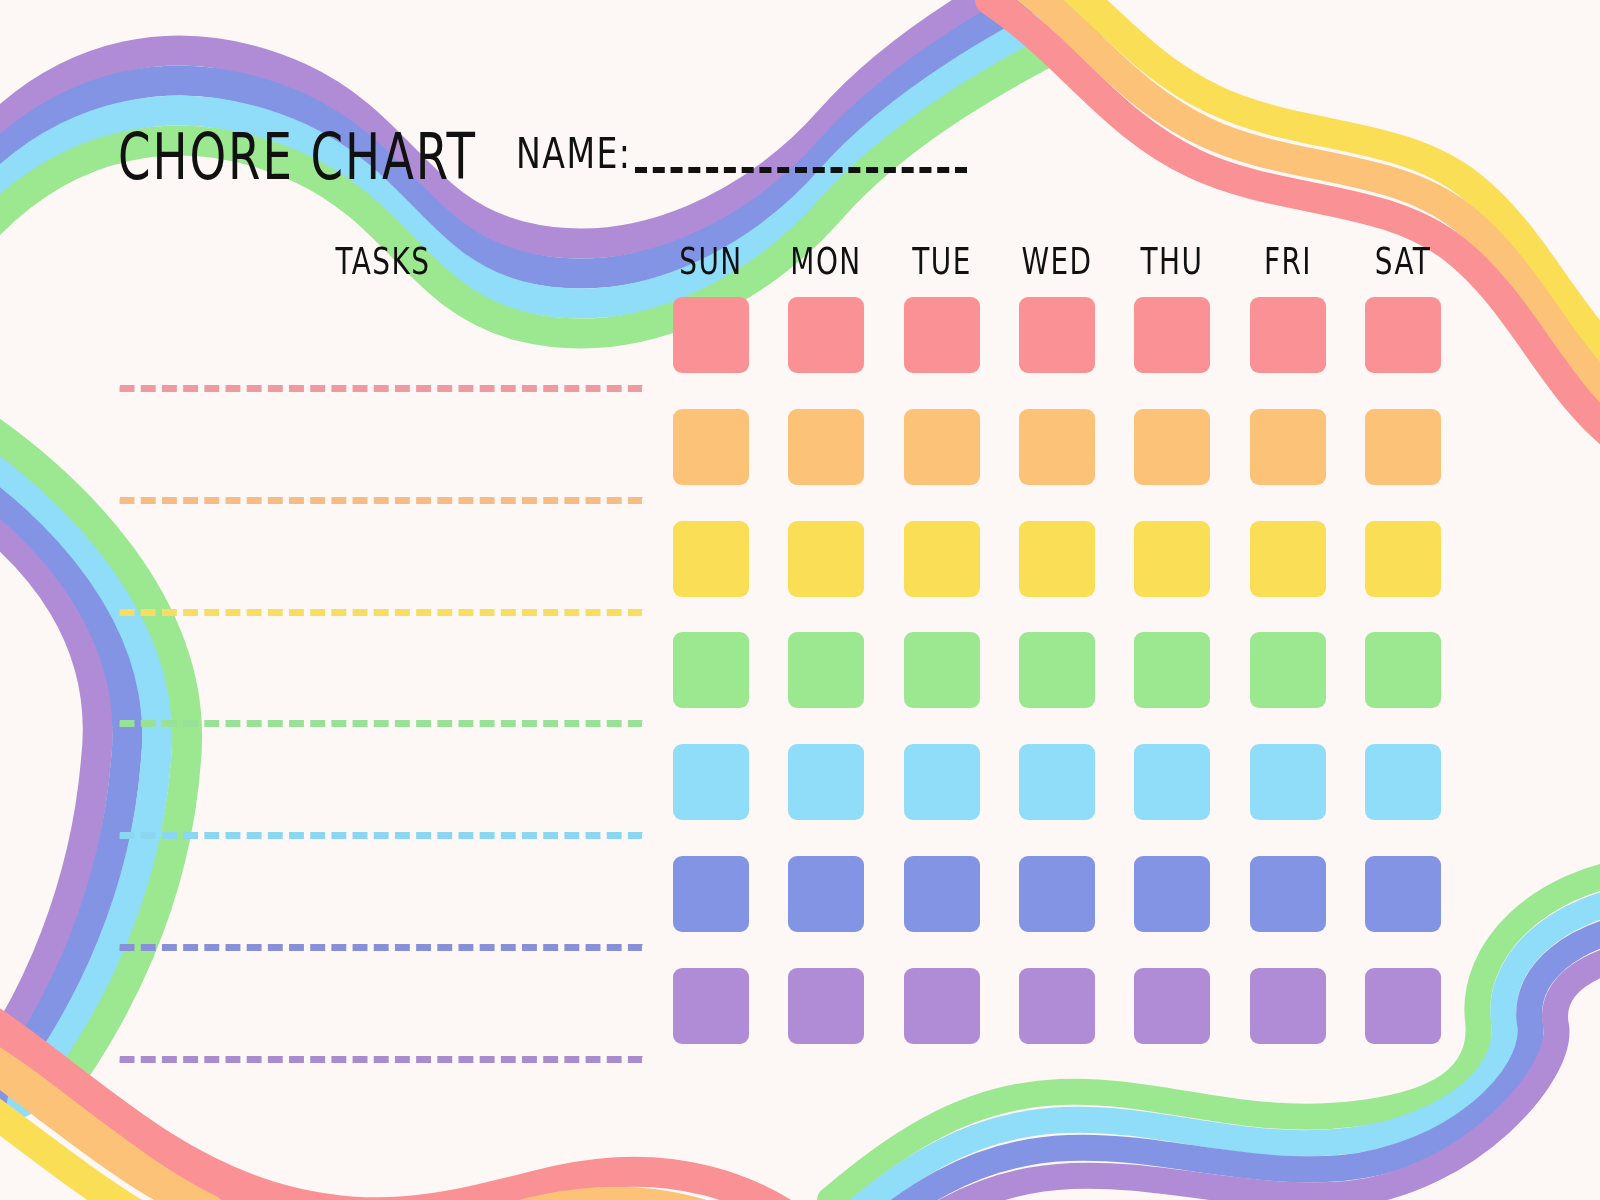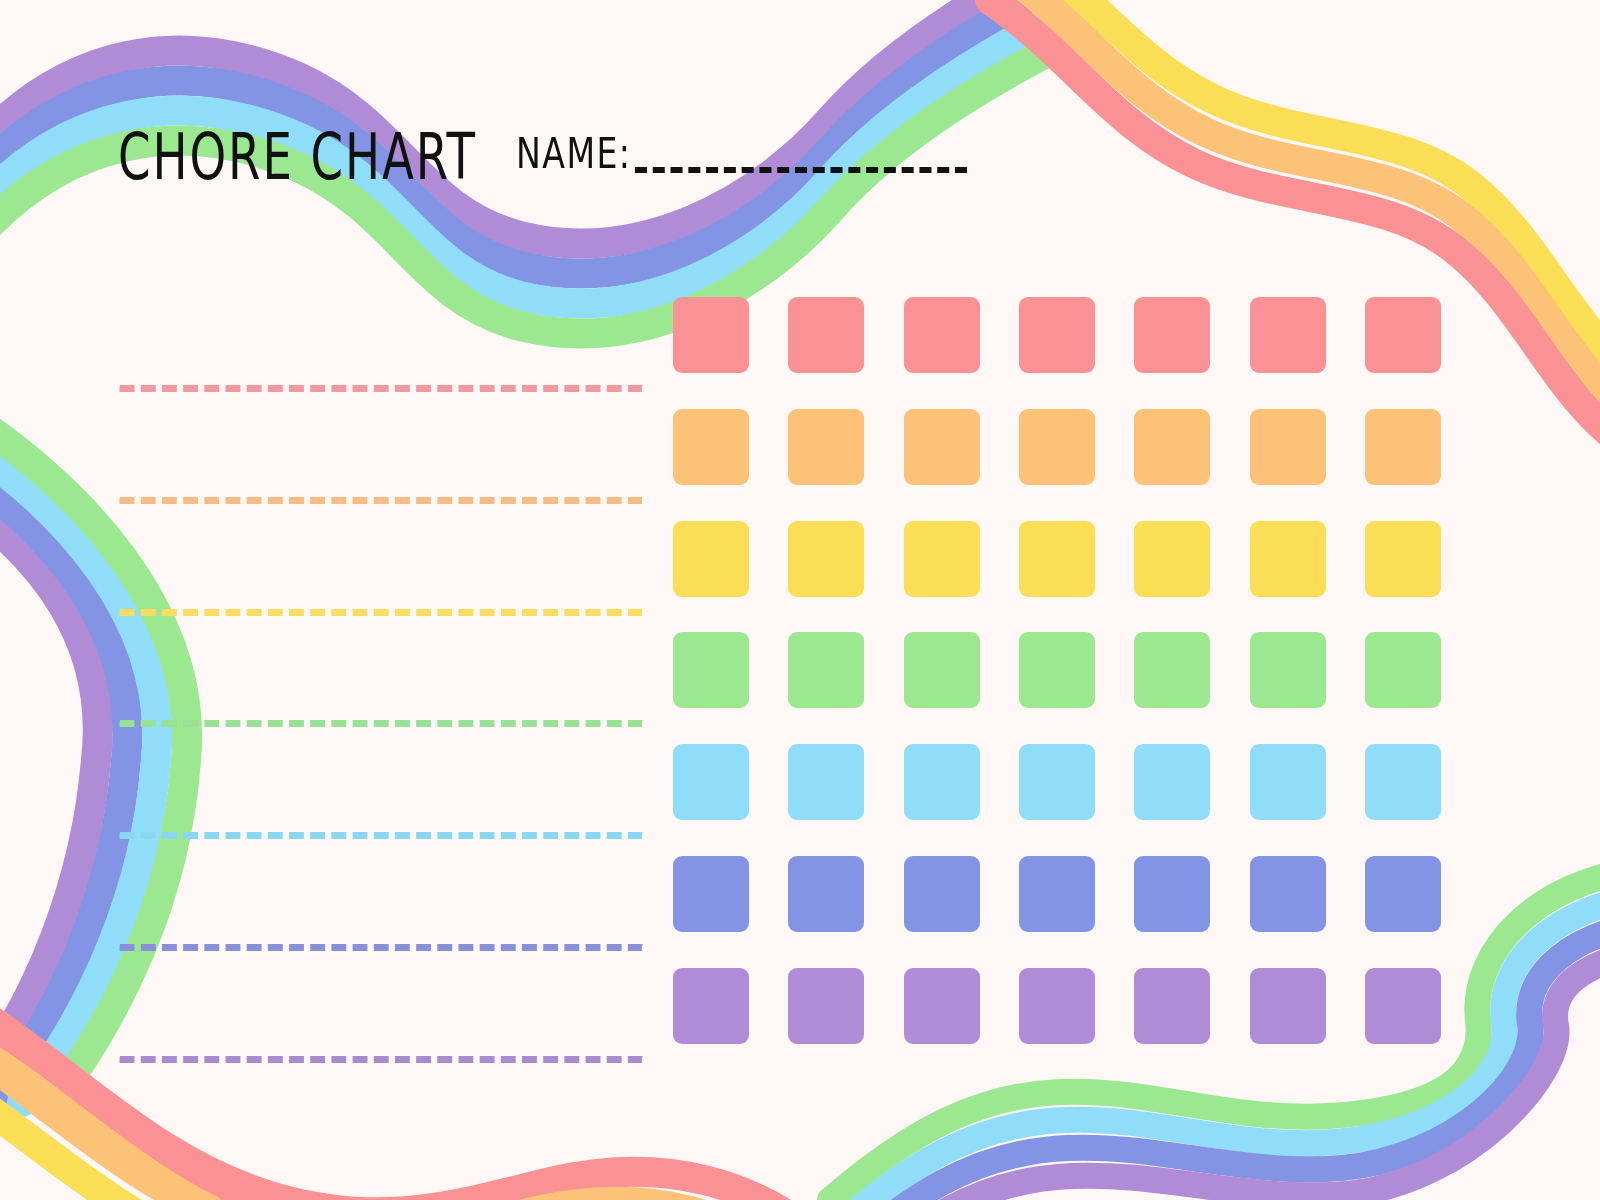--- a/index.html
+++ b/index.html
@@ -200,20 +200,32 @@
   <div class="header">
     <div class="title">CHORE CHART</div>
 
     <div class="field" id="field-name">
       <span class="field-label">NAME:</span>
       <span class="field-rule"></span>
     </div>
 
   </div>
 
+  <div class="col-head-row">
+    <div class="tasks-head">TASKS</div>
+    <div id="day-heads">
+        <div class="day-head" style="left: 673px;">SUN</div>
+        <div class="day-head" style="left: 788.3px;">MON</div>
+        <div class="day-head" style="left: 903.6px;">TUE</div>
+        <div class="day-head" style="left: 1018.9px;">WED</div>
+        <div class="day-head" style="left: 1134.2px;">THU</div>
+        <div class="day-head" style="left: 1249.5px;">FRI</div>
+        <div class="day-head" style="left: 1364.8px;">SAT</div>
+      </div>
+  </div>
 
   <div class="grid" id="grid">
       <div class="task-line" style="top: 385px; border-bottom-color: rgb(238, 154, 160);"></div>
       <div class="cell" style="left: 673px; top: 297px; background: rgb(250, 145, 149);"></div>
       <div class="cell" style="left: 788.3px; top: 297px; background: rgb(250, 145, 149);"></div>
       <div class="cell" style="left: 903.6px; top: 297px; background: rgb(250, 145, 149);"></div>
       <div class="cell" style="left: 1018.9px; top: 297px; background: rgb(250, 145, 149);"></div>
       <div class="cell" style="left: 1134.2px; top: 297px; background: rgb(250, 145, 149);"></div>
       <div class="cell" style="left: 1249.5px; top: 297px; background: rgb(250, 145, 149);"></div>
       <div class="cell" style="left: 1364.8px; top: 297px; background: rgb(250, 145, 149);"></div>

